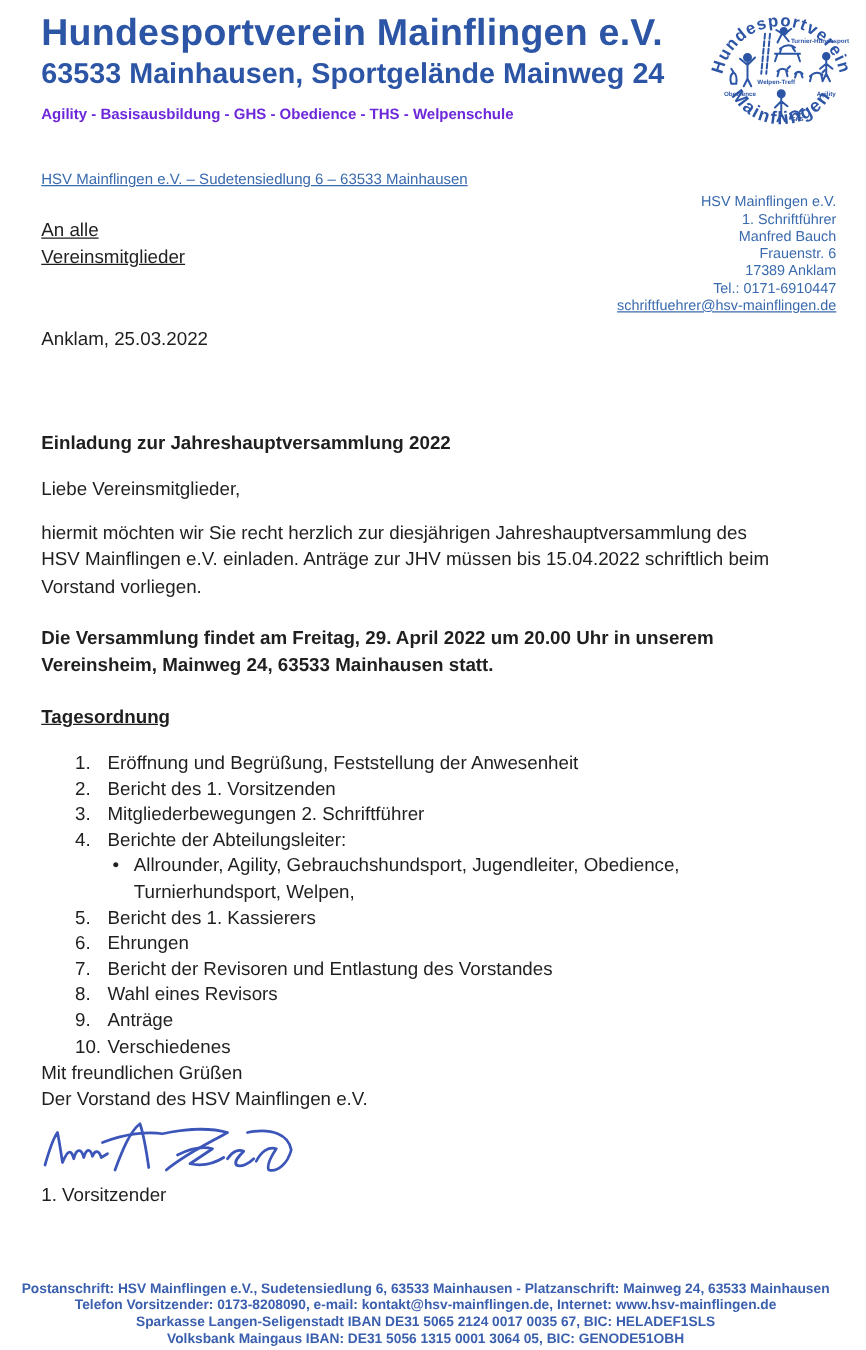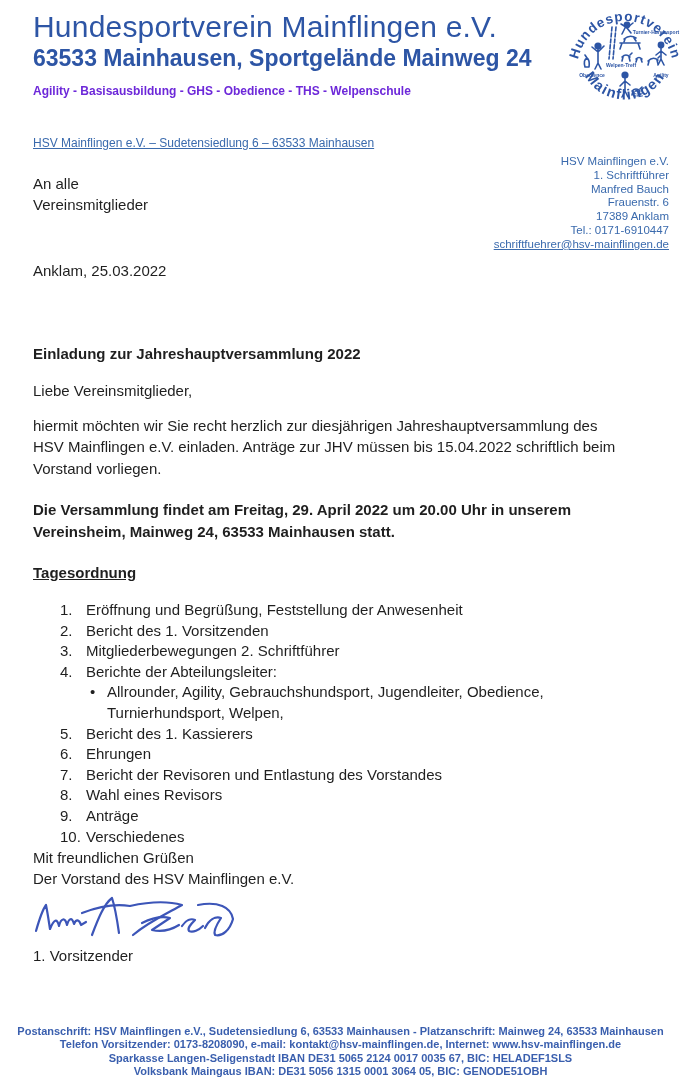--- a/index.html
+++ b/index.html
@@ -4,33 +4,33 @@
 <style>
   * { margin:0; padding:0; box-sizing:border-box; }
   html,body { background:#ffffff; }
   body {
     width:693px; height:1080px; position:relative; overflow:hidden;
     font-family:"Liberation Sans", sans-serif; color:#1f1f1f;
   }
   .page { padding:10px 24px 0 33px; }
 
   
-  .header-title   { font-size:30px; font-weight:normal; color:#2d55a5; line-height:34px; letter-spacing:.2px; }
+  .header-title   { font-size:30px; font-weight:bold; color:#2d55a5; line-height:34px; letter-spacing:.2px; }
   .header-sub     { font-size:23px; font-weight:bold; color:#2d55a5; line-height:27px; margin-top:1px; }
   .header-services{ font-size:12px; font-weight:bold; color:#6d28d9; line-height:20px; margin-top:9px; }
   .logo { position:absolute; top:3px; right:7px; width:122px; height:122px; }
   .logo * { vector-effect:non-scaling-stroke; }
 
   
   .sender-line {
     display:inline-block; margin-top:35px; font-size:12px; color:#3a6aad;
     text-decoration:underline; line-height:14px;
   }
   .addr-row { display:flex; justify-content:space-between; align-items:flex-start; margin-top:4px; }
-  .recipient { font-size:15px; line-height:21px; margin-top:18px; white-space:pre-line; }
+  .recipient { font-size:15px; line-height:21px; margin-top:18px; white-space:pre-line;text-decoration:underline; }
   .contact { text-align:right; font-size:11.5px; line-height:13.8px; color:#3a6aad; }
   .contact .email { color:#3a6aad; text-decoration:underline; cursor:pointer; }
   .dateline { text-align:left; font-size:15px; line-height:20px; margin-top:9px; }
 
   
   .subject     { font-size:15px; font-weight:bold; margin-top:62px; line-height:21px; }
   .salutation  { font-size:15px; margin-top:16px; line-height:21px; }
   .para        { font-size:15px; line-height:21.5px; margin-top:14px; white-space:pre-line; }
   .para.bold   { font-weight:bold; margin-top:20px; }
   .agenda-heading { display:inline-block; font-size:15px; font-weight:bold; text-decoration:underline; margin-top:20px; line-height:21px; }

